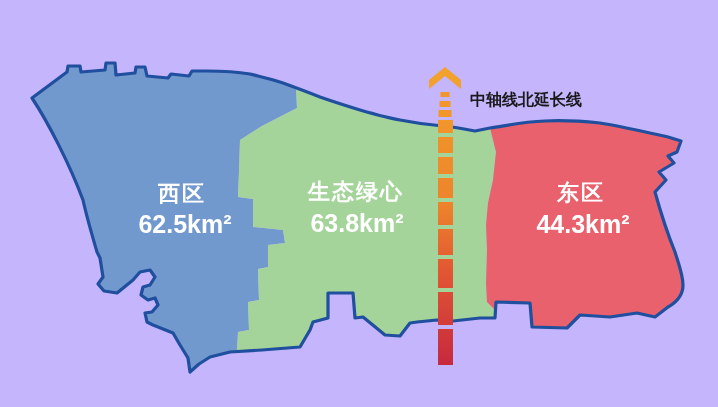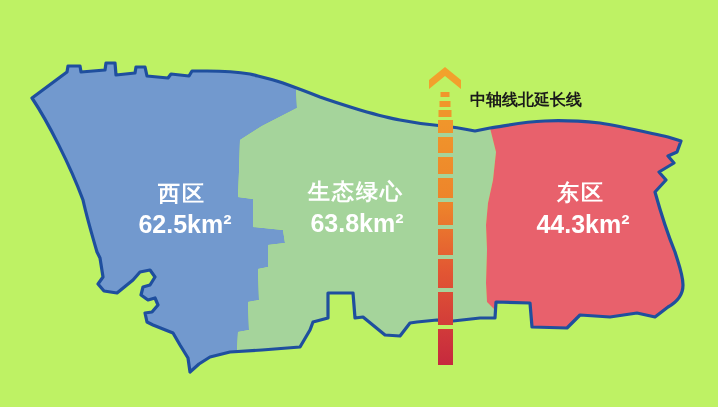--- a/index.html
+++ b/index.html
@@ -1,20 +1,20 @@
 <!DOCTYPE html>
 <html><head>
 <meta charset="utf-8">
 <style>
   html, body { margin: 0; padding: 0; background: #ffffff; }
   #stage {
     position: relative;
     width: 718px;
     height: 407px;
-    background: #bef264;
+    background: #c4b5fd;
     overflow: hidden;
     font-family: "Liberation Sans", "DejaVu Sans", sans-serif;
   }
   svg { display: block; }
   .region-name {
     font-family: "Liberation Sans", "DejaVu Sans", sans-serif;
     font-size: 22px;
     font-weight: bold;
     fill: #ffffff;
     text-anchor: middle;

